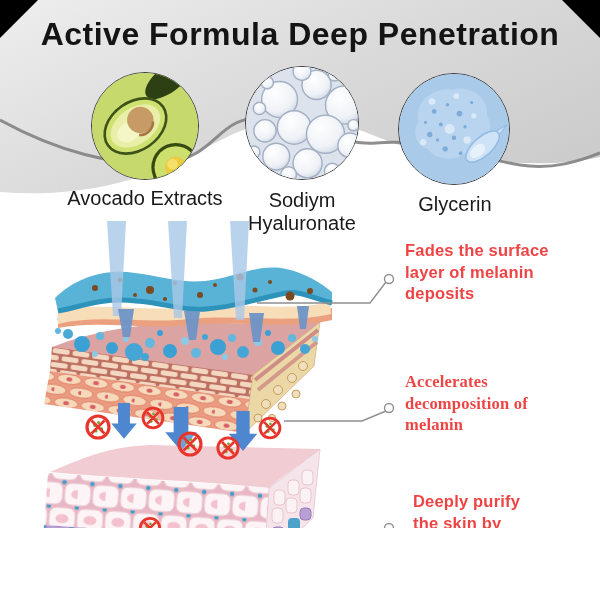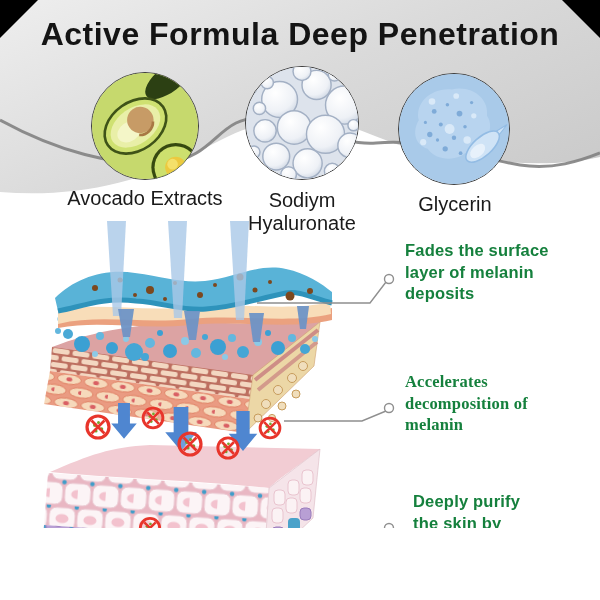--- a/index.html
+++ b/index.html
@@ -22,21 +22,21 @@
   .c-glycerin{left:398px;top:73px;width:112px;height:112px;}
   .circle svg{display:block;width:100%;height:100%;}
   .ing-label{position:absolute;width:180px;text-align:center;font-size:20px;color:#1a1a1a;}
   .l-avocado{left:55px;top:187px;}
   .l-sodium{left:212px;top:189px;}
   .l-glycerin{left:365px;top:193px;}
   
   .diagram{position:absolute;top:0;left:0;pointer-events:none;}
   
   .annotation{position:absolute;width:175px;font-size:16.5px;line-height:21.5px;
-              font-weight:700;color:#15803d;white-space:pre-line;letter-spacing:.2px;}
+              font-weight:700;color:#ef4444;white-space:pre-line;letter-spacing:.2px;}
   .a1{left:405px;top:240px;}
   .a2{left:405px;top:371px;font-family:Liberation Serif, serif;}
   .a3{left:405px;top:491px;margin-left:8px;}
 </style>
 </head>
 <body>
 
 <div class="page">
 
   <div class="header">

